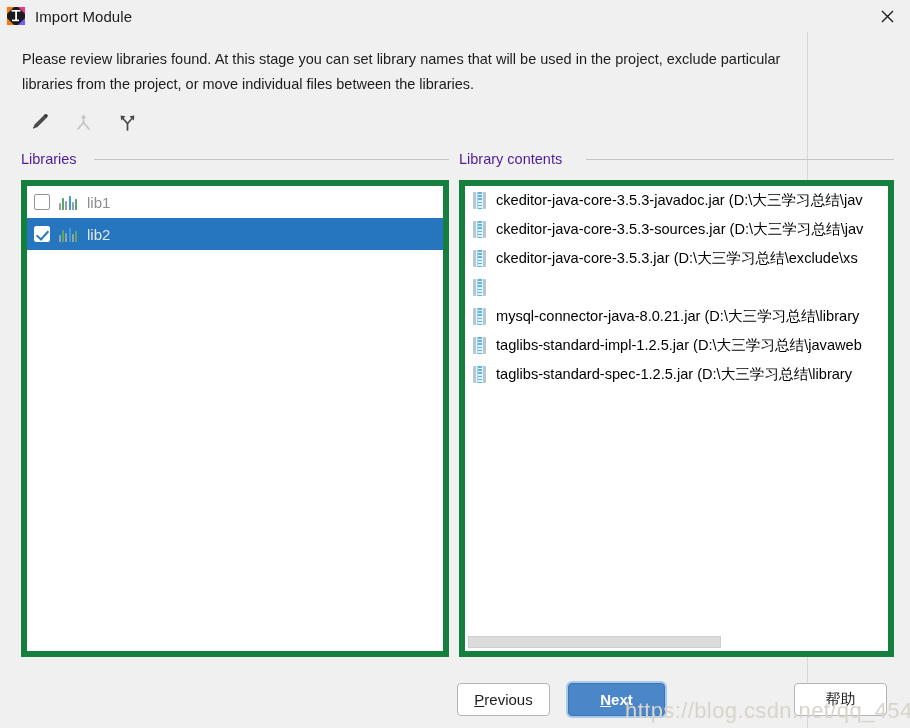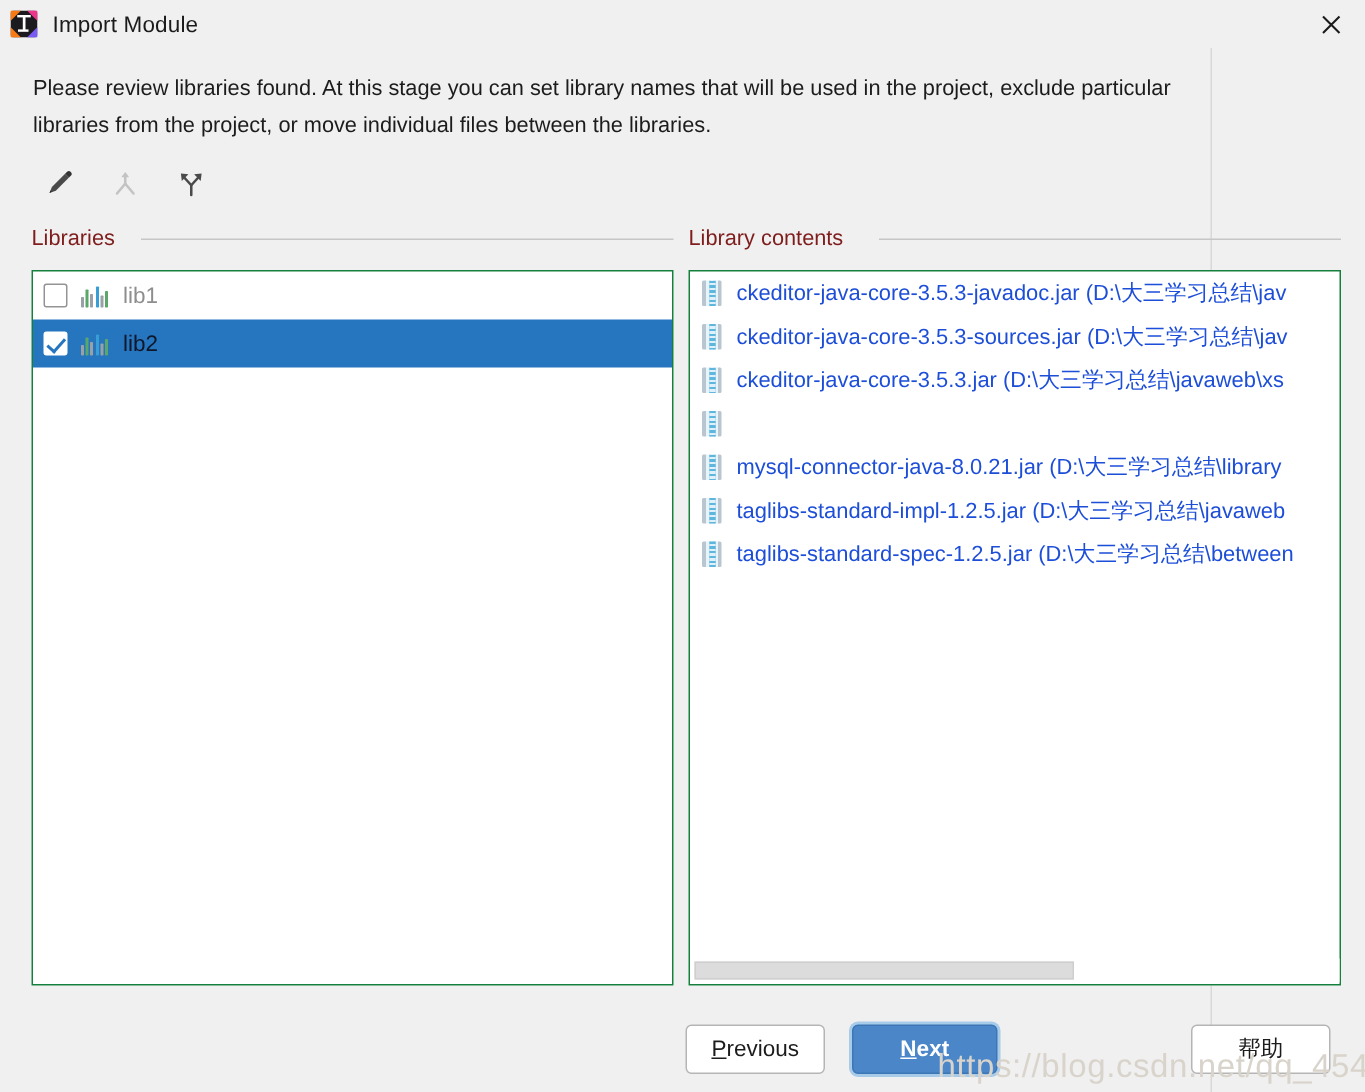--- a/index.html
+++ b/index.html
@@ -90,54 +90,54 @@
   .tool-btn {
     width: 26px; height: 26px;
     display: flex; align-items: center; justify-content: center;
     cursor: default;
   }
 
   
   .group-label {
     position: absolute;
     font-size: 14.5px;
-    color: #7f1d1d;
+    color: #4c1d95;
     background: #f0f0f0;
     padding-right: 8px;
     z-index: 2;
   }
   .group-line {
     position: absolute;
     height: 1px;
     background: #c6c6c6;
     z-index: 1;
   }
 
   .list-panel {
     position: absolute;
     background: #ffffff;
-    border: 1px solid #15803d;
+    border: 6px solid #15803d;
     overflow: hidden;
   }
 
   #libraries-panel { left: 21px; top: 180px; width: 428px; height: 477px; }
   #contents-panel  { left: 459px; top: 180px; width: 435px; height: 477px; }
 
   
   .lib-row {
     height: 32px;
     display: flex;
     align-items: center;
     padding-left: 7px;
     font-size: 15px;
     cursor: default;
   }
   .lib-row.selected {
     background: #2675bf;
-    color: #0f172a;
+    color: #e5e5e5;
   }
   .lib-row.unchecked .lib-name { color: #8e8e8e; }
 
   .cb {
     width: 16px; height: 16px;
     border: 1px solid #949494;
     background: #ffffff;
     border-radius: 2px;
     flex: none;
     position: relative;
@@ -183,21 +183,21 @@
     background: linear-gradient(90deg,#b9c6cf 0 22%, #e8f4fb 22% 34%, #9fd4ea 34% 46%,
                  #e8f4fb 46% 58%, #9fd4ea 58% 70%, #e8f4fb 70% 80%, #b9c6cf 80% 100%);
     border-radius: 1px;
   }
   .jar-icon::before {
     content: "";
     position: absolute;
     left: 4.5px; top: 0; width: 4px; height: 100%;
     background: repeating-linear-gradient(180deg,#5fb6dd 0 1.6px,#dff1fa 1.6px 3.2px);
   }
-  .jar-name { margin-left: 10px; color: #1d4ed8; }
+  .jar-name { margin-left: 10px; color: #000000; }
 
   
   .hscroll {
     position: absolute;
     left: 1px; bottom: 1px;
     width: 433px; height: 16px;
     background: #ffffff;
   }
   .hscroll .track {
     position: absolute;
@@ -354,36 +354,36 @@
     <div class="jar-row">
       <div class="jar-icon"></div>
       <div class="jar-name">ckeditor-java-core-3.5.3-javadoc.jar (D:\大三学习总结\jav</div>
     </div>
     <div class="jar-row">
       <div class="jar-icon"></div>
       <div class="jar-name">ckeditor-java-core-3.5.3-sources.jar (D:\大三学习总结\jav</div>
     </div>
     <div class="jar-row">
       <div class="jar-icon"></div>
-      <div class="jar-name">ckeditor-java-core-3.5.3.jar (D:\大三学习总结\javaweb\xs</div>
+      <div class="jar-name">ckeditor-java-core-3.5.3.jar (D:\大三学习总结\exclude\xs</div>
     </div>
     <div class="jar-row">
       <div class="jar-icon"></div>
     </div>
     <div class="jar-row">
       <div class="jar-icon"></div>
       <div class="jar-name">mysql-connector-java-8.0.21.jar (D:\大三学习总结\library</div>
     </div>
     <div class="jar-row">
       <div class="jar-icon"></div>
       <div class="jar-name">taglibs-standard-impl-1.2.5.jar (D:\大三学习总结\javaweb</div>
     </div>
     <div class="jar-row">
       <div class="jar-icon"></div>
-      <div class="jar-name">taglibs-standard-spec-1.2.5.jar (D:\大三学习总结\between</div>
+      <div class="jar-name">taglibs-standard-spec-1.2.5.jar (D:\大三学习总结\library</div>
     </div>
 
     <div class="hscroll">
       <div class="track">
         <div class="thumb"></div>
       </div>
     </div>
   </div>
 
   <div class="btn-bar">

